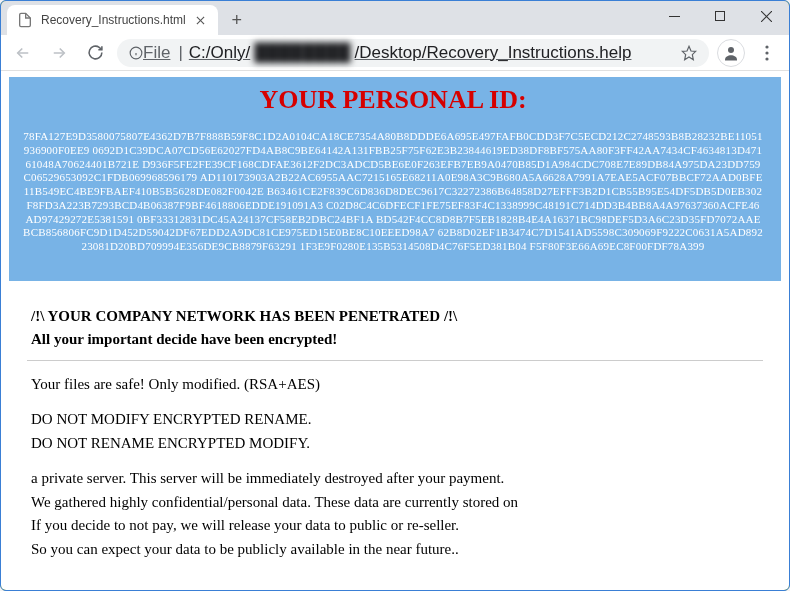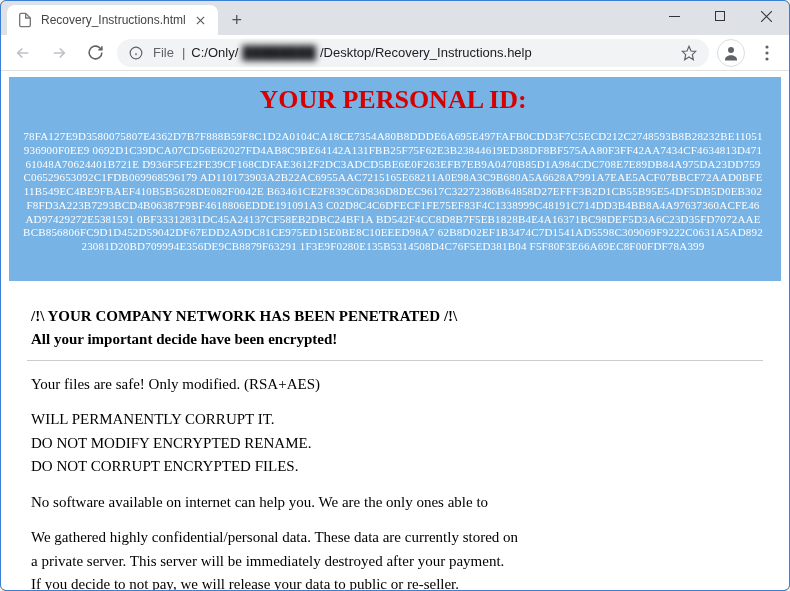--- a/index.html
+++ b/index.html
@@ -86,23 +86,23 @@
     }
     .nav-btn.disabled { color: #bdc1c6; }
     .address-bar {
       flex: 1;
       height: 28px;
       background: #f1f3f4;
       border-radius: 14px;
       display:flex;
       align-items:center;
       padding: 0 12px;
-      gap: 10px;
-      font-size: 13px;
+      font-size: 17px;
       color: #5f6368;
+      text-decoration: underline;
     }
     .address-text { flex: 1; display:flex; align-items:center; gap:2px; }
     .addr-prefix { color:#5f6368; }
     .addr-path { color:#202124; }
     .addr-blur {
       filter: blur(3px);
       user-select: none;
       color:#202124;
       display:inline-block;
       padding:0 2px;
@@ -295,29 +295,28 @@
       </div>
 
       <div class="body-text">
         <p class="bold">/!\ YOUR COMPANY NETWORK HAS BEEN PENETRATED /!\</p>
         <p class="bold">All your important decide have been encrypted!</p>
         <hr>
         <div class="para">
           <p>Your files are safe! Only modified. (RSA+AES)</p>
         </div>
         <div class="para">
-          <p>WILL PERMANENTLY CORRUPT IT.</p>
           <p>DO NOT MODIFY ENCRYPTED RENAME.</p>
-          <p>DO NOT CORRUPT ENCRYPTED FILES.</p>
+          <p>DO NOT RENAME ENCRYPTED MODIFY.</p>
         </div>
         <div class="para">
-          <p>No software available on internet can help you. We are the only ones able to</p>
         </div>
         <div class="para">
+          <p>a private server. This server will be immediately destroyed after your payment.</p>
           <p>We gathered highly confidential/personal data. These data are currently stored on</p>
-          <p>a private server. This server will be immediately destroyed after your payment.</p>
           <p>If you decide to not pay, we will release your data to public or re-seller.</p>
+          <p>So you can expect your data to be publicly available in the near future..</p>
         </div>
 
       </div>
     </div>
   </div>
 </div>
 
 </body></html>

